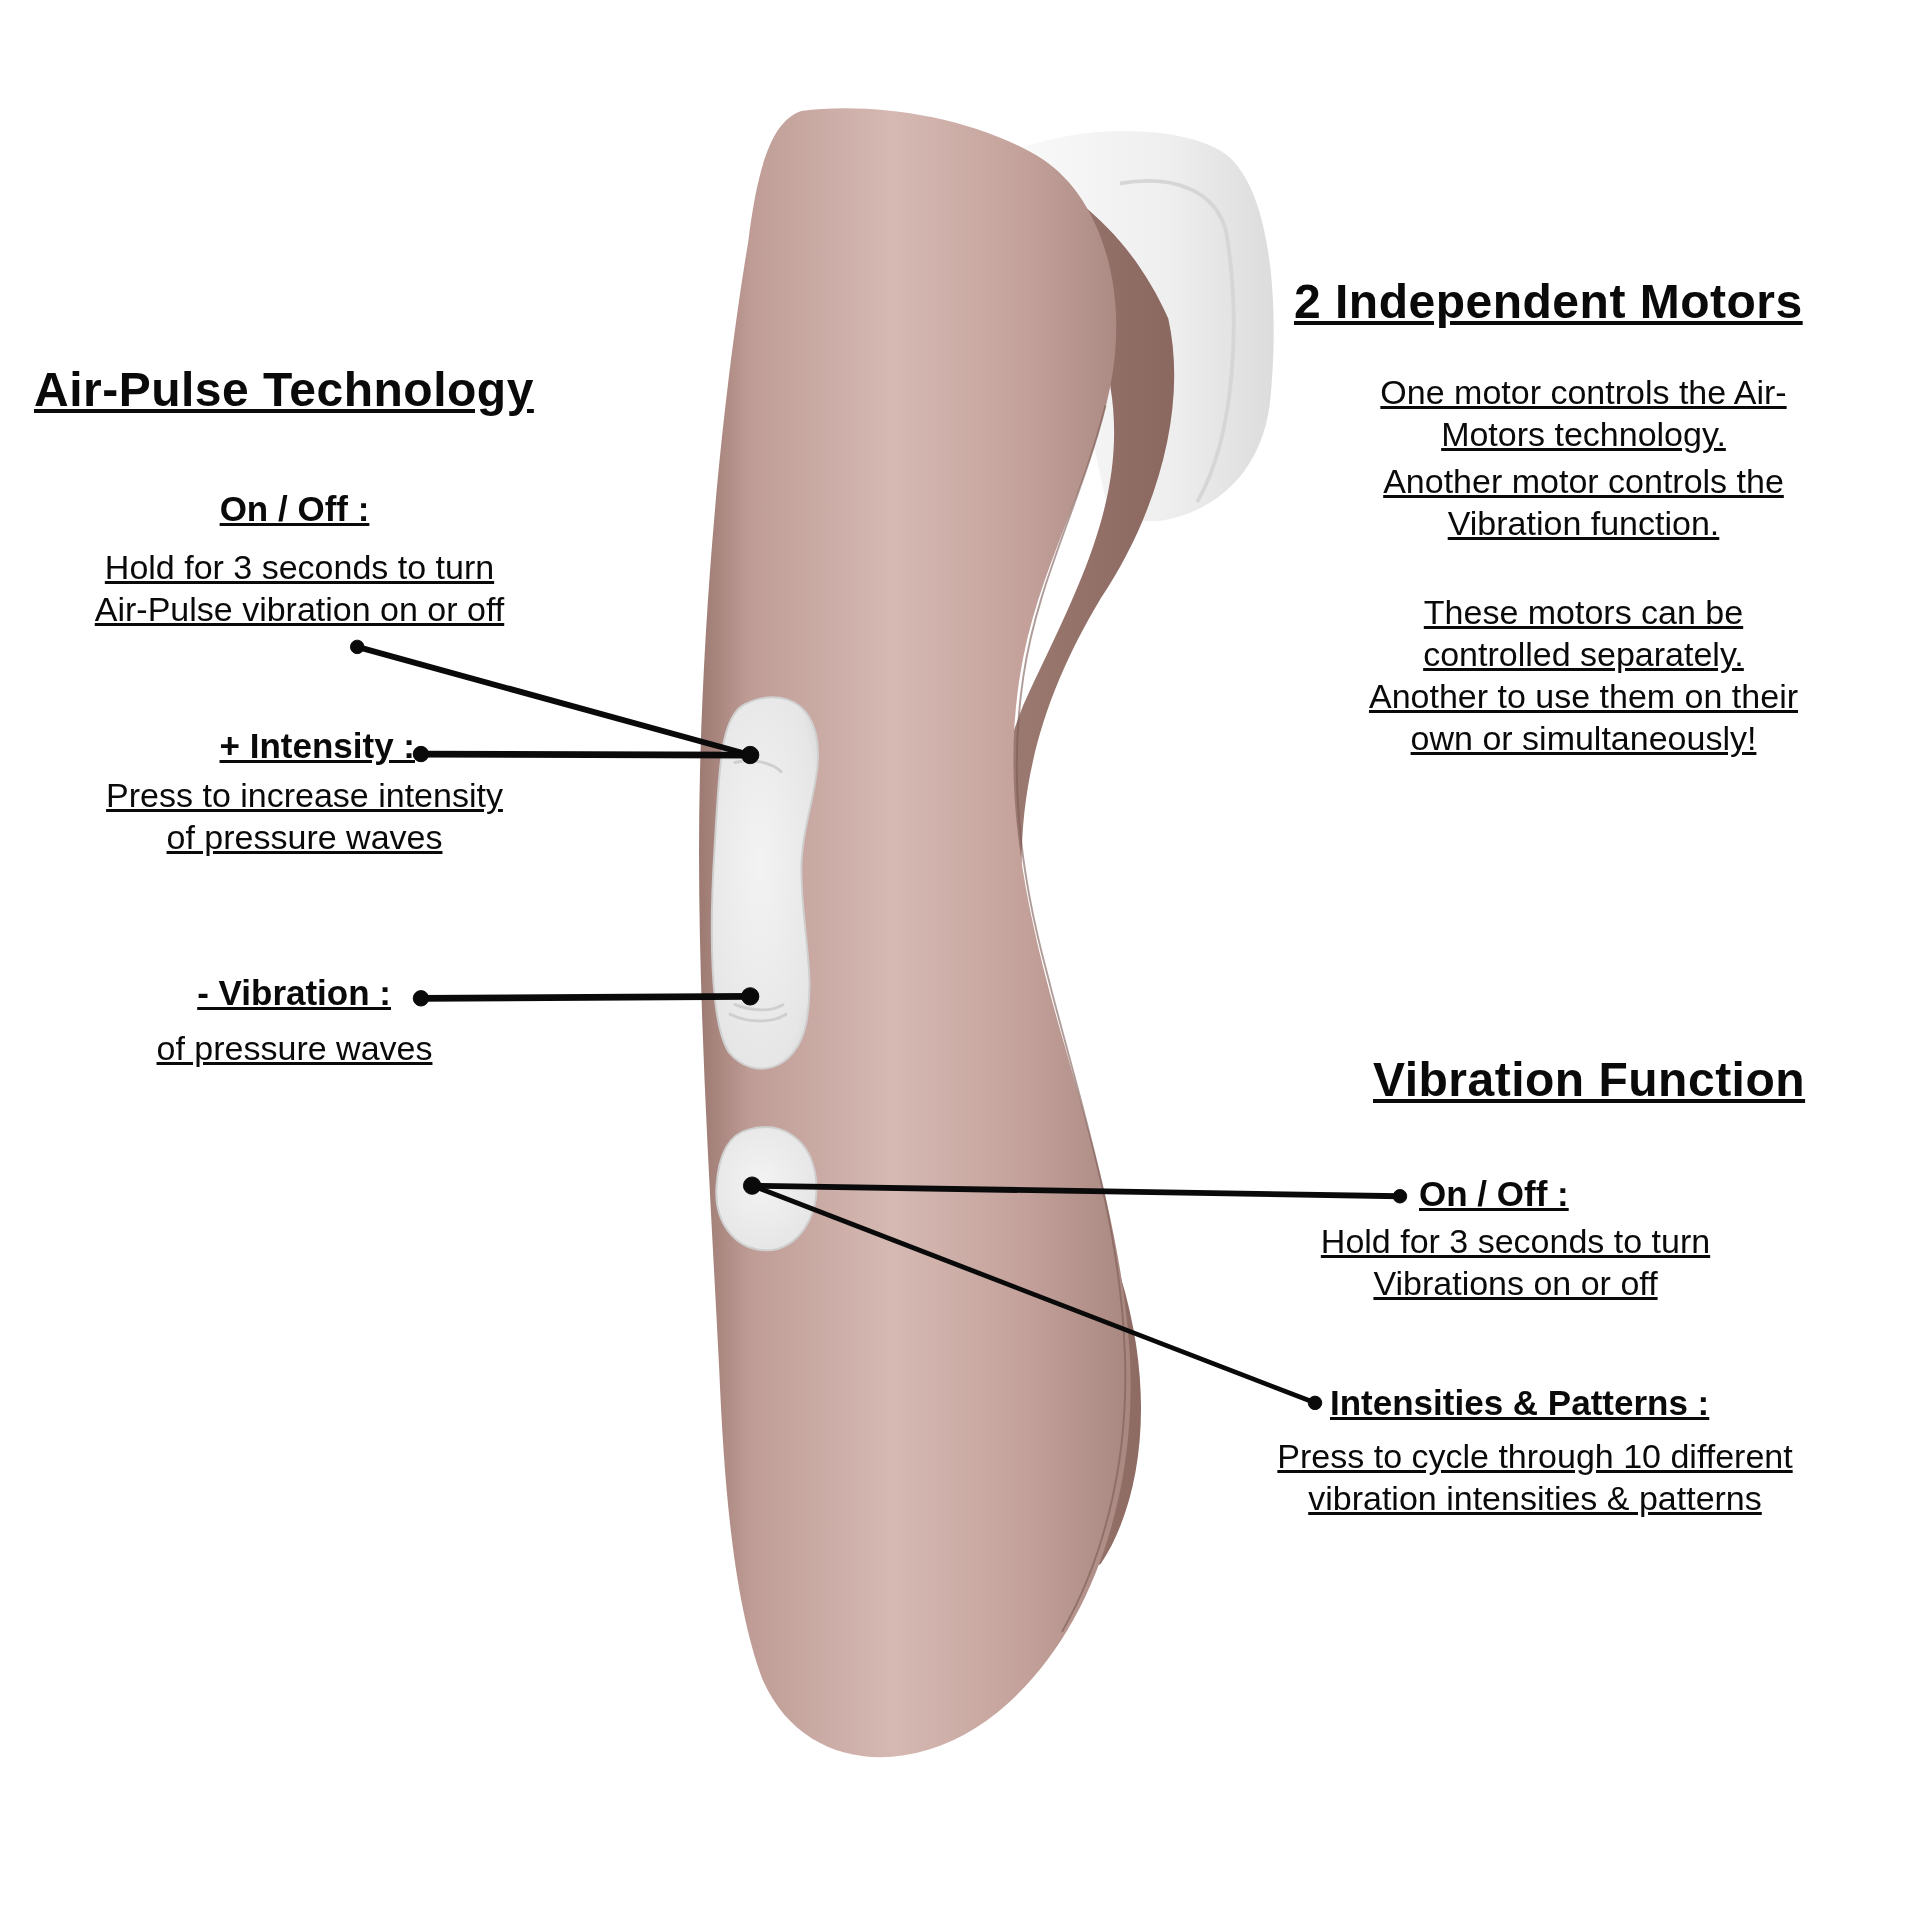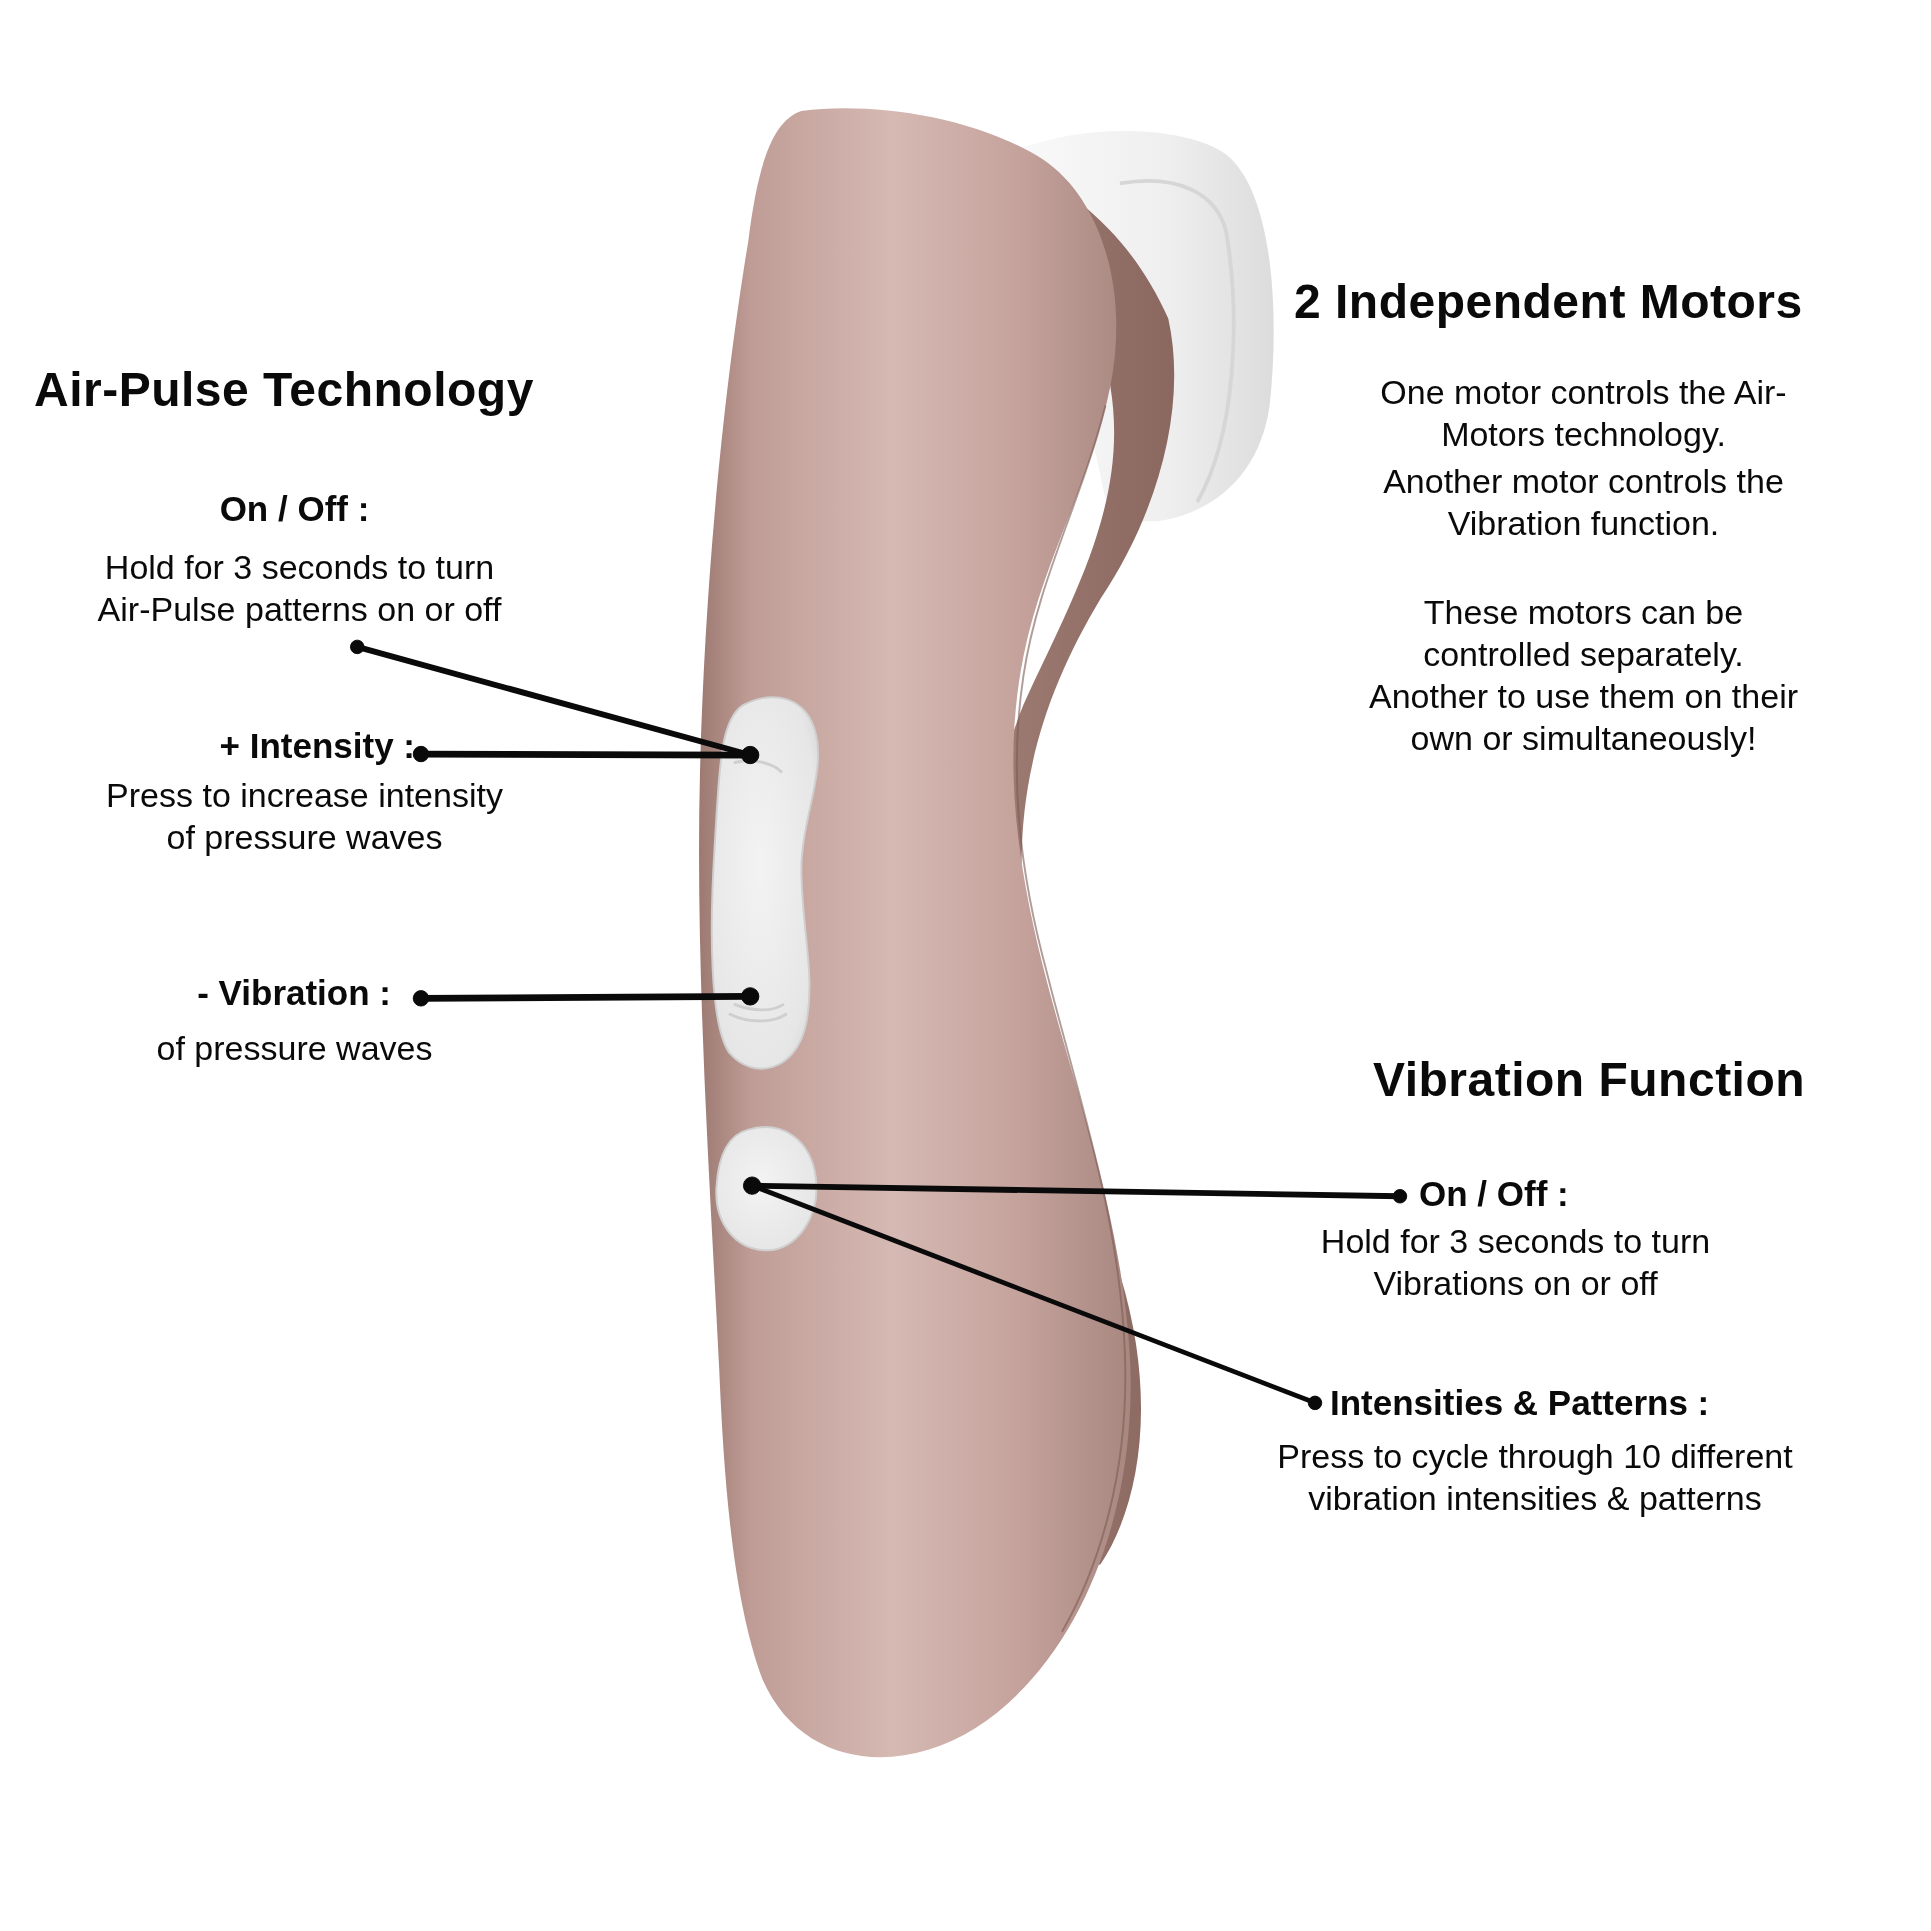--- a/index.html
+++ b/index.html
@@ -1,19 +1,19 @@
 <!DOCTYPE html>
 <html><head>
 <meta charset="utf-8">
 <style>
   html, body { margin:0; padding:0; background:#ffffff; }
   body { width:1931px; height:1931px; position:relative; overflow:hidden;
          font-family:"Liberation Sans", "DejaVu Sans", sans-serif; color:#0a0a0a; }
   .layer { position:absolute; left:0; top:0; width:1931px; height:1931px; }
-  .txt { position:absolute; text-align:center; white-space:nowrap; }
+  .txt { position:absolute; text-align:center; white-space:nowrap;text-decoration:underline; }
   .h1 { font-weight:700; font-size:48px; letter-spacing:0.5px; }
   .h2 { font-weight:700; font-size:35px; }
   .p  { font-size:34px; line-height:42px; }
   .p .line { display:block; }
 </style>
 </head>
 <body>
 
 <svg class="layer" viewBox="0 0 2000 2000" xmlns="http://www.w3.org/2000/svg">
   <defs>
@@ -72,21 +72,21 @@
     <circle cx="1450" cy="1239" r="7"></circle>
     <circle cx="1362" cy="1453" r="7"></circle>
   </g>
 </svg>
 
 <div class="txt h1" style="left:34px; top:362px; width:521px; text-align:left;">Air-Pulse Technology</div>
 
 <div class="txt h2" style="left:135px; top:489px; width:319px;">On / Off :</div>
 <div class="txt p" style="left:39px; top:546px; width:521px;">
   <span class="line">Hold for 3 seconds to turn</span>
-  <span class="line">Air-Pulse patterns on or off</span>
+  <span class="line">Air-Pulse vibration on or off</span>
 </div>
 
 <div class="txt h2" style="left:145px; top:726px; width:270px; text-align:right;">+ Intensity :</div>
 <div class="txt p" style="left:39px; top:774px; width:531px;">
   <span class="line">Press to increase intensity</span>
   <span class="line">of pressure waves</span>
 </div>
 
 <div class="txt h2" style="left:145px; top:973px; width:246px; text-align:right;">- Vibration :</div>
 <div class="txt p" style="left:29px; top:1027px; width:531px;">

